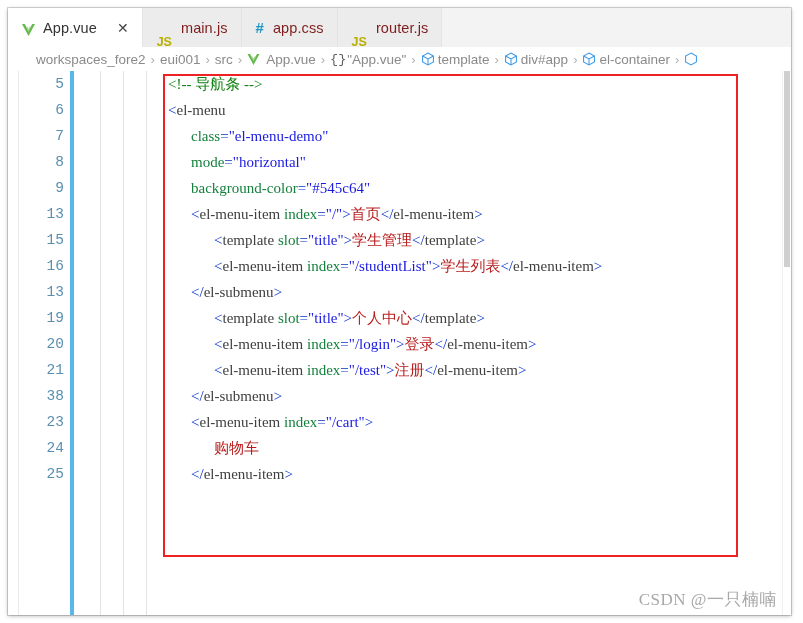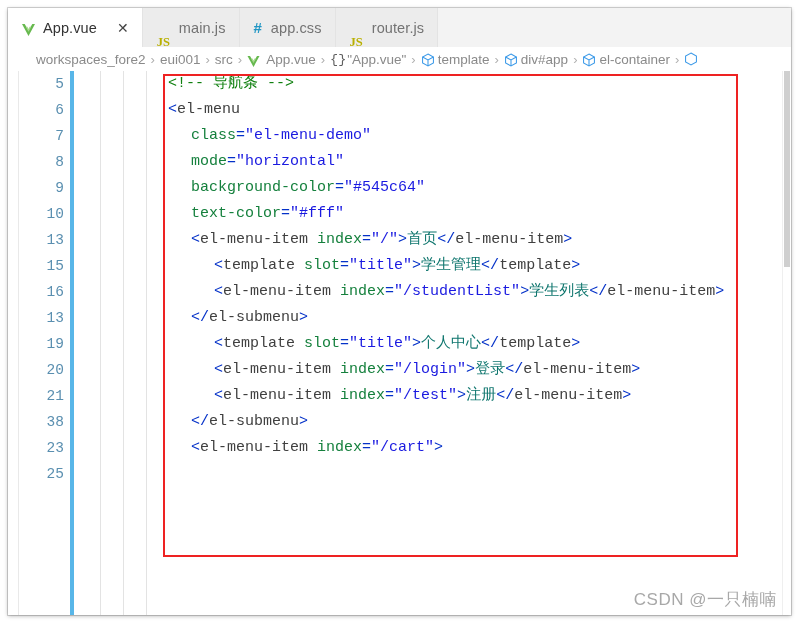--- a/index.html
+++ b/index.html
@@ -49,25 +49,25 @@
     background: #ffffff;
     border-right: 1px solid #e3e3e3;
   }
   .tab-icon {
     font-size: 12.5px;
     font-weight: bold;
     margin-right: 9px;
     line-height: 1;
     display: inline-block;
   }
-  .tab-icon.js { color: #b9b000; font-family: Liberation Serif, serif; margin-top: 29px; }
+  .tab-icon.js { color: #b9b000; font-family: Liberation Sans, sans-serif; margin-top: 29px; }
   .tab-icon.css { color: #2196c4; font-size: 15px; }
   .tab-label {
     font-size: 14.5px;
-    color: #737373;
+    color: #7f1d1d;
     letter-spacing: 0.1px;
   }
   .tab.active .tab-label { color: #333333; }
   .tab-close {
     margin-left: 20px;
     font-size: 14px;
     color: #444;
     line-height: 1;
     font-family: "Liberation Sans", sans-serif;
   }
@@ -91,21 +91,21 @@
     display: flex;
     align-items: center;
     padding-left: 28px;
     font-size: 13.5px;
     color: #8a8a8a;
     white-space: nowrap;
     overflow: hidden;
   }
   .crumb {
     display: inline-flex;
-    align-items: flex-end;
+    align-items: center;
     cursor: pointer;
   }
   .crumb-text { color: #8a8a8a; }
   .crumb-sep {
     color: #b0b0b0;
     margin: 0 5px;
     font-size: 13px;
   }
   .crumb-icon {
     display: inline-flex;
@@ -170,31 +170,31 @@
     width: 56px;
     text-align: right;
     font-family: "Liberation Mono", monospace;
     font-size: 14.5px;
     color: #5a8fb0;
     letter-spacing: 0px;
   }
   .code {
     position: absolute;
     left: 160px;
-    font-family: Liberation Mono, monospace;
+    font-family: Liberation Serif, serif;
     font-size: 15px;
     color: #000000;
     letter-spacing: 0px;
   }
   .t-punct  { color: #0431c8; }
   .t-tag    { color: #404040; }
   .t-attr   { color: #15803d; }
   .t-val    { color: #1a1ae0; }
   .t-comment{ color: #108010; }
-  .t-text   { color: #0f766e; }
+  .t-text   { color: #b91c1c; }
 
   
   #red-box {
     position: absolute;
     left: 155px;
     top: 3px;
     width: 575px;
     height: 483px;
     border: 2px solid #ee2222;
     box-sizing: border-box;
@@ -219,21 +219,21 @@
     border-radius: 0px;
   }
 
   
   #watermark {
     position: absolute;
     right: 14px;
     bottom: 4px;
     font-size: 17px;
     color: #a8a8a8;
-    font-family: Liberation Sans, sans-serif;
+    font-family: Liberation Serif, serif;
     letter-spacing: 0.5px;
     white-space: nowrap;
   }
 </style>
 </head>
 <body>
 
 <div id="app-window">
 
   <div id="tab-bar">
@@ -348,31 +348,31 @@
     <div class="indent-guide" style="left:92px"></div>
     <div class="indent-guide" style="left:115px"></div>
     <div class="indent-guide" style="left:138px"></div>
 
     <div id="code-rows">
         <div class="row"><span class="lnum">5</span><span class="code" style="left: 160px;"><span class="t-comment">&lt;!-- 导航条 --&gt;</span></span></div>
         <div class="row"><span class="lnum">6</span><span class="code" style="left: 160px;"><span class="t-punct">&lt;</span><span class="t-tag">el-menu</span></span></div>
         <div class="row"><span class="lnum">7</span><span class="code" style="left: 183px;"><span class="t-attr">class</span><span class="t-punct">=</span><span class="t-val">"el-menu-demo"</span></span></div>
         <div class="row"><span class="lnum">8</span><span class="code" style="left: 183px;"><span class="t-attr">mode</span><span class="t-punct">=</span><span class="t-val">"horizontal"</span></span></div>
         <div class="row"><span class="lnum">9</span><span class="code" style="left: 183px;"><span class="t-attr">background-color</span><span class="t-punct">=</span><span class="t-val">"#545c64"</span></span></div>
-        <div class="row"><span class="lnum">10</span><span class="code" style="left: 183px;"><span class="t-attr">text-color</span><span class="t-punct">=</span><span class="t-val">"#fff"</span></span></div>
         <div class="row"><span class="lnum">13</span><span class="code" style="left: 183px;"><span class="t-punct">&lt;</span><span class="t-tag">el-menu-item</span><span> </span><span class="t-attr">index</span><span class="t-punct">=</span><span class="t-val">"/"</span><span class="t-punct">&gt;</span><span class="t-text">首页</span><span class="t-punct">&lt;/</span><span class="t-tag">el-menu-item</span><span class="t-punct">&gt;</span></span></div>
         <div class="row"><span class="lnum">15</span><span class="code" style="left: 206px;"><span class="t-punct">&lt;</span><span class="t-tag">template</span><span> </span><span class="t-attr">slot</span><span class="t-punct">=</span><span class="t-val">"title"</span><span class="t-punct">&gt;</span><span class="t-text">学生管理</span><span class="t-punct">&lt;/</span><span class="t-tag">template</span><span class="t-punct">&gt;</span></span></div>
         <div class="row"><span class="lnum">16</span><span class="code" style="left: 206px;"><span class="t-punct">&lt;</span><span class="t-tag">el-menu-item</span><span> </span><span class="t-attr">index</span><span class="t-punct">=</span><span class="t-val">"/studentList"</span><span class="t-punct">&gt;</span><span class="t-text">学生列表</span><span class="t-punct">&lt;/</span><span class="t-tag">el-menu-item</span><span class="t-punct">&gt;</span></span></div>
         <div class="row"><span class="lnum">13</span><span class="code" style="left: 183px;"><span class="t-punct">&lt;/</span><span class="t-tag">el-submenu</span><span class="t-punct">&gt;</span></span></div>
         <div class="row"><span class="lnum">19</span><span class="code" style="left: 206px;"><span class="t-punct">&lt;</span><span class="t-tag">template</span><span> </span><span class="t-attr">slot</span><span class="t-punct">=</span><span class="t-val">"title"</span><span class="t-punct">&gt;</span><span class="t-text">个人中心</span><span class="t-punct">&lt;/</span><span class="t-tag">template</span><span class="t-punct">&gt;</span></span></div>
         <div class="row"><span class="lnum">20</span><span class="code" style="left: 206px;"><span class="t-punct">&lt;</span><span class="t-tag">el-menu-item</span><span> </span><span class="t-attr">index</span><span class="t-punct">=</span><span class="t-val">"/login"</span><span class="t-punct">&gt;</span><span class="t-text">登录</span><span class="t-punct">&lt;/</span><span class="t-tag">el-menu-item</span><span class="t-punct">&gt;</span></span></div>
         <div class="row"><span class="lnum">21</span><span class="code" style="left: 206px;"><span class="t-punct">&lt;</span><span class="t-tag">el-menu-item</span><span> </span><span class="t-attr">index</span><span class="t-punct">=</span><span class="t-val">"/test"</span><span class="t-punct">&gt;</span><span class="t-text">注册</span><span class="t-punct">&lt;/</span><span class="t-tag">el-menu-item</span><span class="t-punct">&gt;</span></span></div>
         <div class="row"><span class="lnum">38</span><span class="code" style="left: 183px;"><span class="t-punct">&lt;/</span><span class="t-tag">el-submenu</span><span class="t-punct">&gt;</span></span></div>
         <div class="row"><span class="lnum">23</span><span class="code" style="left: 183px;"><span class="t-punct">&lt;</span><span class="t-tag">el-menu-item</span><span> </span><span class="t-attr">index</span><span class="t-punct">=</span><span class="t-val">"/cart"</span><span class="t-punct">&gt;</span></span></div>
-        <div class="row"><span class="lnum">25</span></div>
+        <div class="row"><span class="lnum">24</span><span class="code" style="left: 206px;"><span class="t-text">购物车</span></span></div>
+        <div class="row"><span class="lnum">25</span><span class="code" style="left: 183px;"><span class="t-punct">&lt;/</span><span class="t-tag">el-menu-item</span><span class="t-punct">&gt;</span></span></div>
       </div>
 
     <div id="red-box"></div>
 
     <div id="v-scroll-track">
       <div id="v-scroll-thumb"></div>
     </div>
   </div>
 
   <div id="watermark">CSDN @一只楠喃</div>

